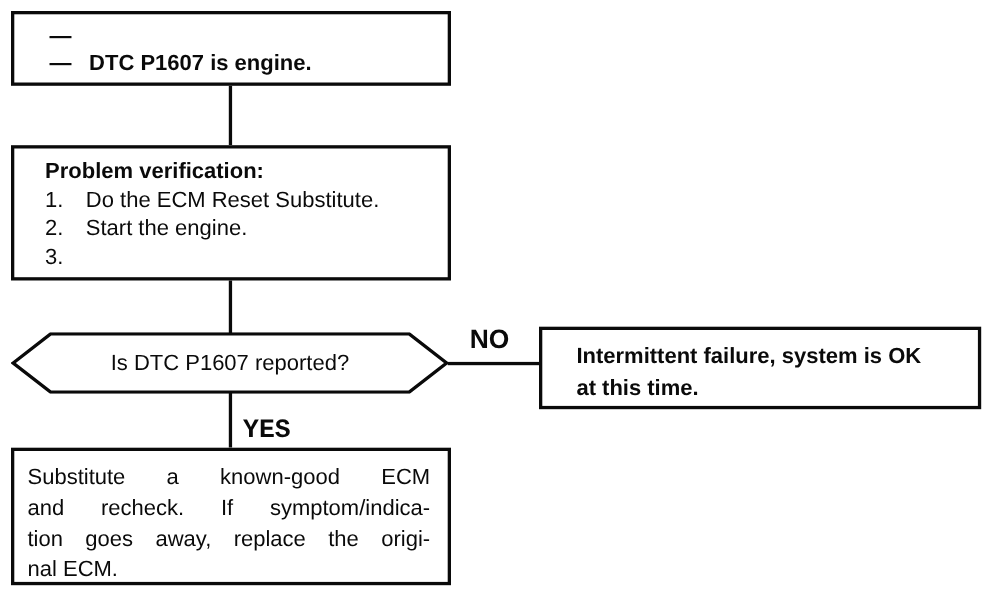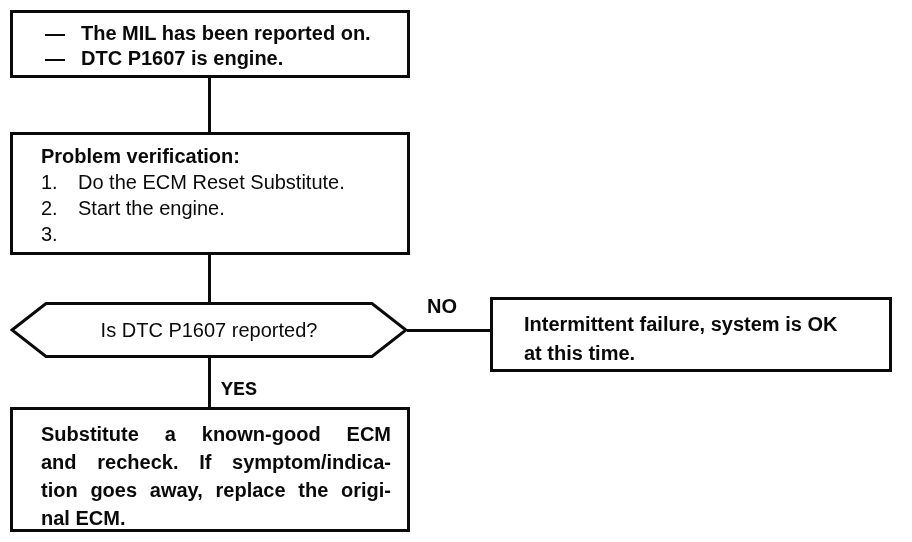--- a/index.html
+++ b/index.html
@@ -12,47 +12,46 @@
     box-sizing:border-box;font-size:20px;
   }
   .symptom-box{left:10px;top:10px;width:400px;height:68px;padding:8px 6px 0 32px;font-weight:700;line-height:25px;}
   .bullet-row{display:flex;}
   .bullet-row .dash{width:36px;flex:0 0 36px;}
   .verify-box{left:10px;top:132px;width:400px;height:123px;padding:8px 6px 0 28px;line-height:26px;}
   .verify-heading{font-weight:700;}
   .step-row{display:flex;}
   .step-row .num{width:37px;flex:0 0 37px;}
   .no-result-box{left:490px;top:297px;width:402px;height:75px;padding:10px 18px 0 31px;font-weight:700;line-height:29px;}
-  .yes-result-box{left:10px;top:407px;width:400px;height:125px;padding:10px 16px 0 28px;font-weight:700;line-height:28px;}
+  .yes-result-box{left:10px;top:407px;width:400px;height:125px;padding:10px 16px 0 12px;font-weight:400;line-height:28px;}
   .yes-result-box .line.j{text-align:justify;text-align-last:justify;}
   .conn{position:absolute;background:#0a0a0a;}
   .conn.v1{left:208px;top:78px;width:3px;height:54px;}
   .conn.v2{left:208px;top:255px;width:3px;height:48px;}
   .conn.v3{left:208px;top:357px;width:3px;height:50px;}
   .conn.h-no{left:407px;top:329px;width:83px;height:3px;}
   .hex-wrap{position:absolute;left:10px;top:302px;width:398px;height:56px;}
   .hex-wrap svg{display:block;}
   .hex-label{
     position:absolute;left:10px;top:302px;width:398px;height:56px;
     display:flex;align-items:center;justify-content:center;
     font-size:20px;font-weight:400;
   }
-  .branch-label{position:absolute;font-size:20px;font-weight:700;}
+  .branch-label{position:absolute;font-size:24px;font-weight:700;}
   .label-no{left:427px;top:295px;}
   .label-yes{left:221px;top:378px;font-family:Liberation Mono, monospace;}
 </style>
 </head>
 <body>
 
 <div class="canvas">
 
   <div class="box symptom-box">
     <div class="bullet-row">
       <span class="dash">—</span>
-      <span>The MIL has been reported on.</span>
     </div>
     <div class="bullet-row">
       <span class="dash">—</span>
       <span>DTC P1607 is engine.</span>
     </div>
   </div>
 
   <div class="conn v1"></div>
 
   <div class="box verify-box">

